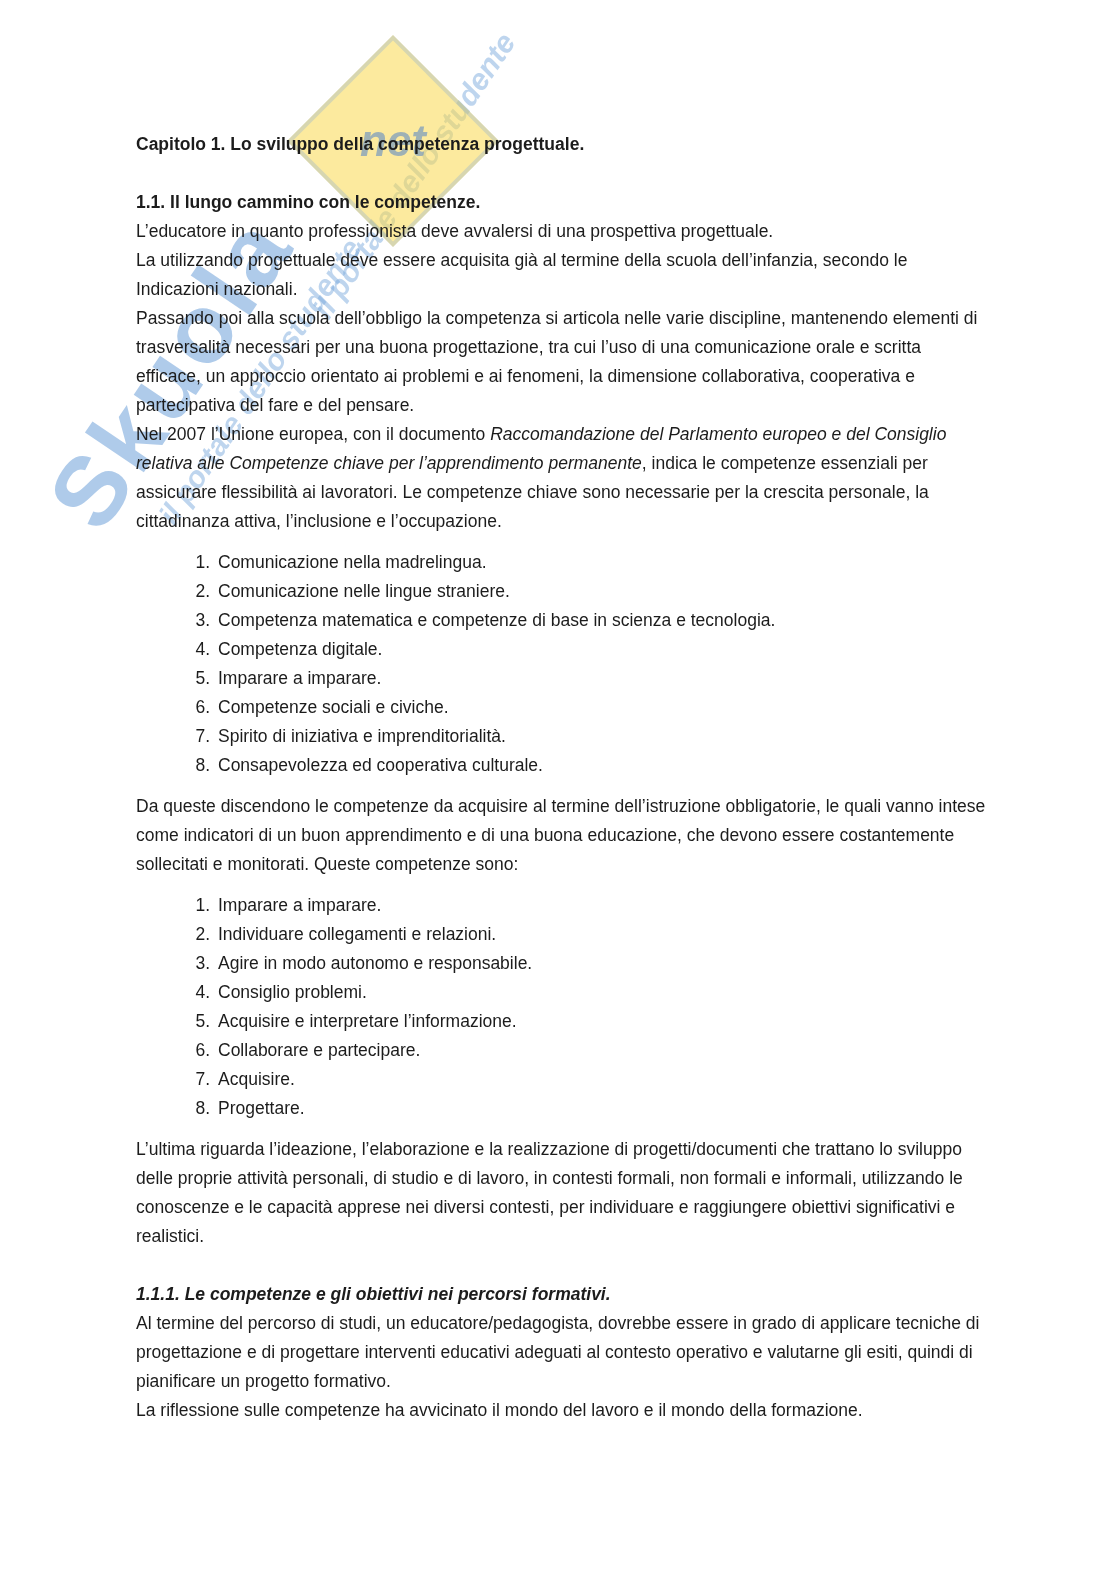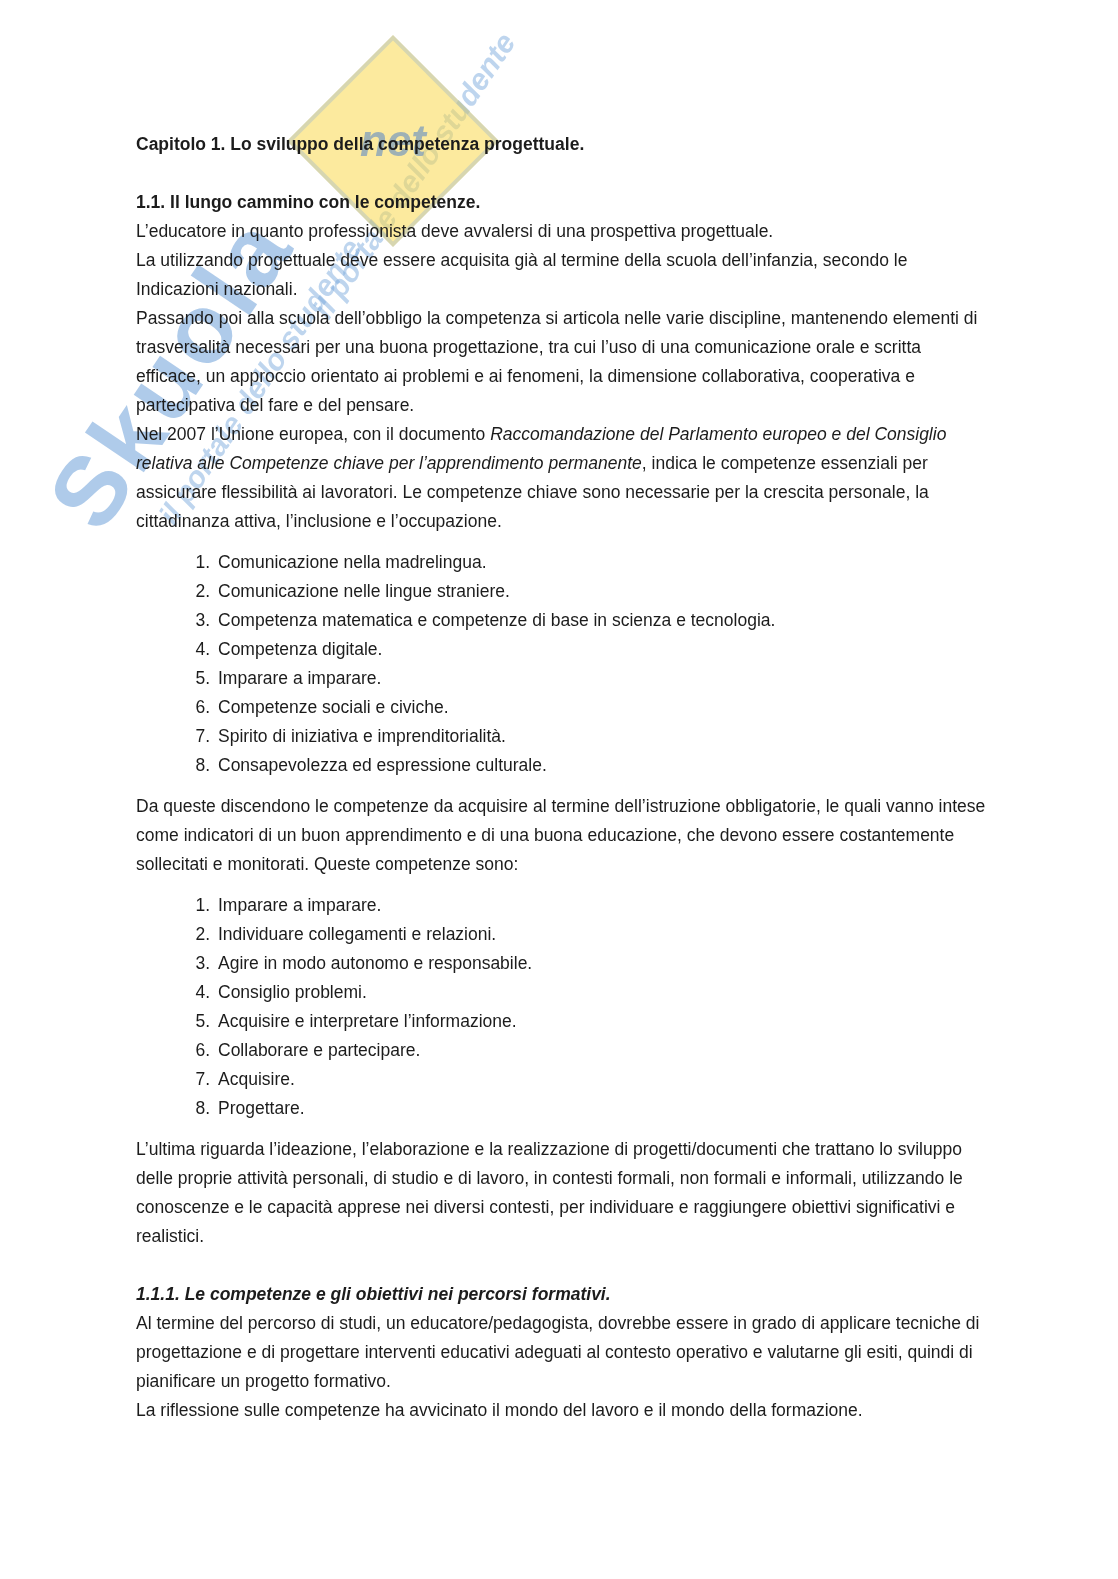--- a/index.html
+++ b/index.html
@@ -132,21 +132,21 @@
 
 
     <ol>
       <li>Comunicazione nella madrelingua.</li>
       <li>Comunicazione nelle lingue straniere.</li>
       <li>Competenza matematica e competenze di base in scienza e tecnologia.</li>
       <li>Competenza digitale.</li>
       <li>Imparare a imparare.</li>
       <li>Competenze sociali e civiche.</li>
       <li>Spirito di iniziativa e imprenditorialità.</li>
-      <li>Consapevolezza ed espressione culturale.</li>
+      <li>Consapevolezza ed cooperativa culturale.</li>
     </ol>
 
     <p>Da queste discendono le competenze da acquisire al termine dell’istruzione obbligatorie, le quali vanno intese come indicatori di un buon apprendimento e di una buona educazione, che devono essere costantemente sollecitati e monitorati. Queste competenze sono:</p>
 
     <ol>
       <li>Imparare a imparare.</li>
       <li>Individuare collegamenti e relazioni.</li>
       <li>Agire in modo autonomo e responsabile.</li>
       <li>Consiglio problemi.</li>
       <li>Acquisire e interpretare l’informazione.</li>

